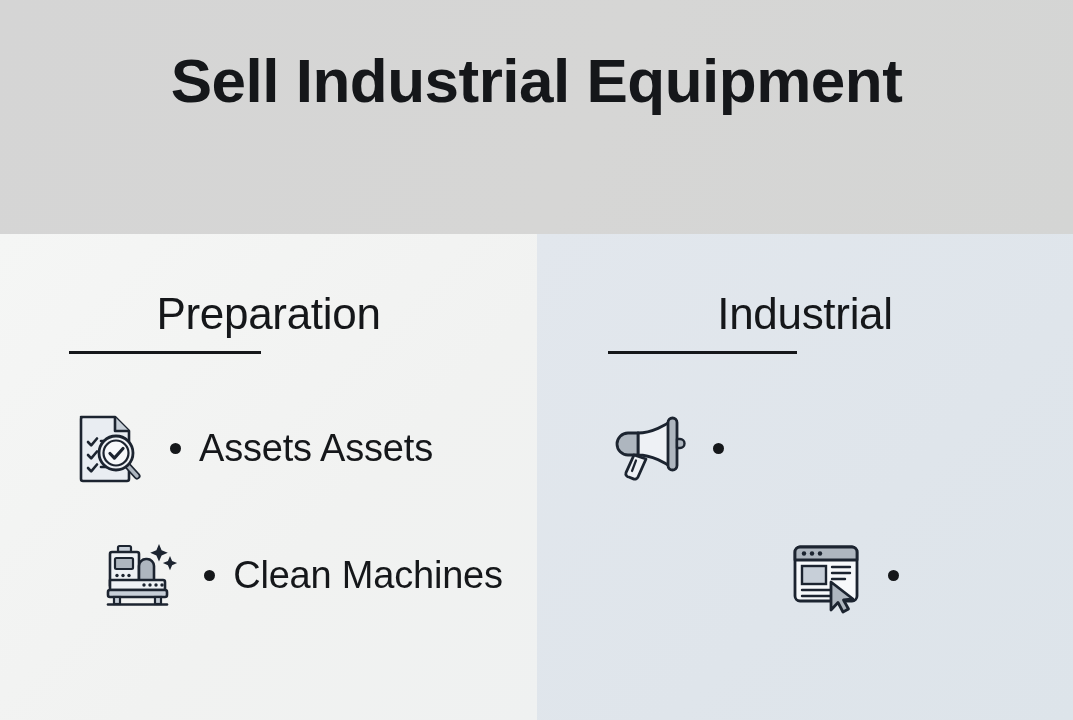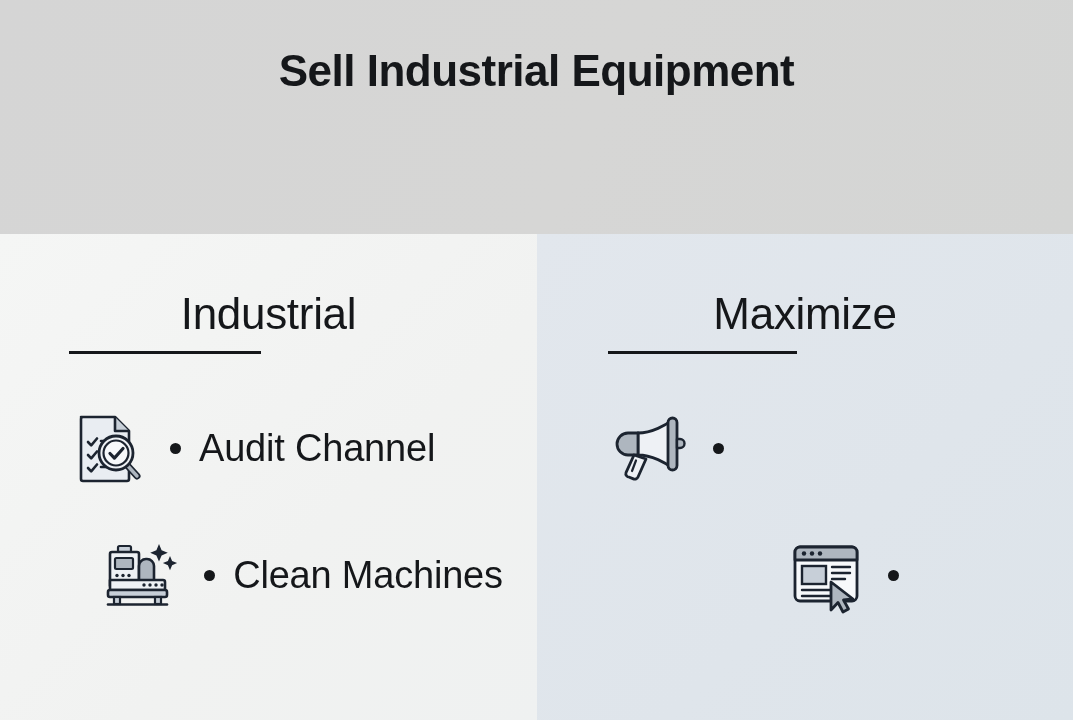--- a/index.html
+++ b/index.html
@@ -26,21 +26,21 @@
     width: 1073px;
     height: 234px;
     background: linear-gradient(115deg, #d5d5d5 0%, #d6d6d5 55%, #d4d5d4 100%);
     display: flex;
     flex-direction: column;
     align-items: center;
     justify-content: flex-start;
   }
   .header-title {
     margin-top: 48px;
-    font-size: 44px;
+    font-size: 62px;
     font-weight: 700;
     letter-spacing: -0.5px;
     color: #15171a;
     line-height: 1.05;
     white-space: nowrap;
   }
   .header-subtitle {
     margin-top: 12px;
     font-size: 41px;
     font-weight: 400;
@@ -148,21 +148,21 @@
 
 <div id="infographic">
 
   <div class="header">
     <div class="header-title">Sell Industrial Equipment</div>
   </div>
 
   <div class="panels">
 
     <div class="panel panel-left">
-      <div class="panel-heading">Industrial</div>
+      <div class="panel-heading">Preparation</div>
       <div class="panel-rule"></div>
 
       <div class="row row-1">
         <div class="row-icon">
           <svg width="78" height="78" viewBox="0 0 78 78" aria-hidden="true">
 
             <path d="M14 8 h34 l14 14 v48 a2 2 0 0 1 -2 2 H16 a2 2 0 0 1 -2 -2 V10 a2 2 0 0 1 2 -2 z" fill="#e9edf2" stroke="#1c2430" stroke-width="2.6" stroke-linejoin="round"></path>
             <path d="M48 8 v14 h14" fill="#c7cfd8" stroke="#1c2430" stroke-width="2.6" stroke-linejoin="round"></path>
 
             <path d="M21 33 l3.2 3.4 L30 29.5" fill="none" stroke="#1c2430" stroke-width="2.6" stroke-linecap="round" stroke-linejoin="round"></path>
@@ -176,21 +176,21 @@
 
             <line x1="60" y1="56" x2="70" y2="67" stroke="#1c2430" stroke-width="7" stroke-linecap="round"></line>
             <line x1="60" y1="56" x2="70" y2="67" stroke="#aeb6bf" stroke-width="3.4" stroke-linecap="round"></line>
 
             <circle cx="49" cy="44" r="17" fill="#eef1f5" stroke="#1c2430" stroke-width="2.8"></circle>
             <circle cx="49" cy="44" r="12.5" fill="#f7f9fb" stroke="#1c2430" stroke-width="2.2"></circle>
             <path d="M43 44.5 l4.4 4.6 L56 39.5" fill="none" stroke="#1c2430" stroke-width="3.2" stroke-linecap="round" stroke-linejoin="round"></path>
           </svg>
         </div>
         <div class="row-bullet"></div>
-        <div class="row-label">Audit Channel</div>
+        <div class="row-label">Assets Assets</div>
       </div>
 
       <div class="row row-2">
         <div class="row-icon">
           <svg width="78" height="78" viewBox="0 0 78 78" aria-hidden="true">
 
             <rect x="17" y="10" width="13" height="6" rx="1.6" fill="#c7cfd8" stroke="#1c2430" stroke-width="2.2"></rect>
 
             <path d="M11 16 h25 a2 2 0 0 1 2 2 v32 H9 V18 a2 2 0 0 1 2 -2 z" fill="#eef1f5" stroke="#1c2430" stroke-width="2.6" stroke-linejoin="round"></path>
 
@@ -219,21 +219,21 @@
             <path d="M58 8 l2.6 6.2 L66.8 16.8 l-6.2 2.6 L58 25.6 l-2.6 -6.2 L49.2 16.8 l6.2 -2.6 z" fill="#1c2430"></path>
             <path d="M69 20 l2.1 5 l5 2.1 l-5 2.1 l-2.1 5 l-2.1 -5 l-5 -2.1 l5 -2.1 z" fill="#1c2430"></path>
           </svg>
         </div>
         <div class="row-bullet"></div>
         <div class="row-label">Clean Machines</div>
       </div>
     </div>
 
     <div class="panel panel-right">
-      <div class="panel-heading">Maximize</div>
+      <div class="panel-heading">Industrial</div>
       <div class="panel-rule"></div>
 
       <div class="row row-1">
         <div class="row-icon">
           <svg width="78" height="78" viewBox="0 0 78 78" aria-hidden="true">
 
             <path d="M26 24 C40 24 54 16 60 11 v48 c-6 -5 -20 -13 -34 -13 z" fill="#eef1f5" stroke="#1c2430" stroke-width="2.8" stroke-linejoin="round"></path>
 
             <path d="M26 24 H16 a11 11 0 0 0 0 22 h10 z" fill="#aeb6bf" stroke="#1c2430" stroke-width="2.8" stroke-linejoin="round"></path>
 

